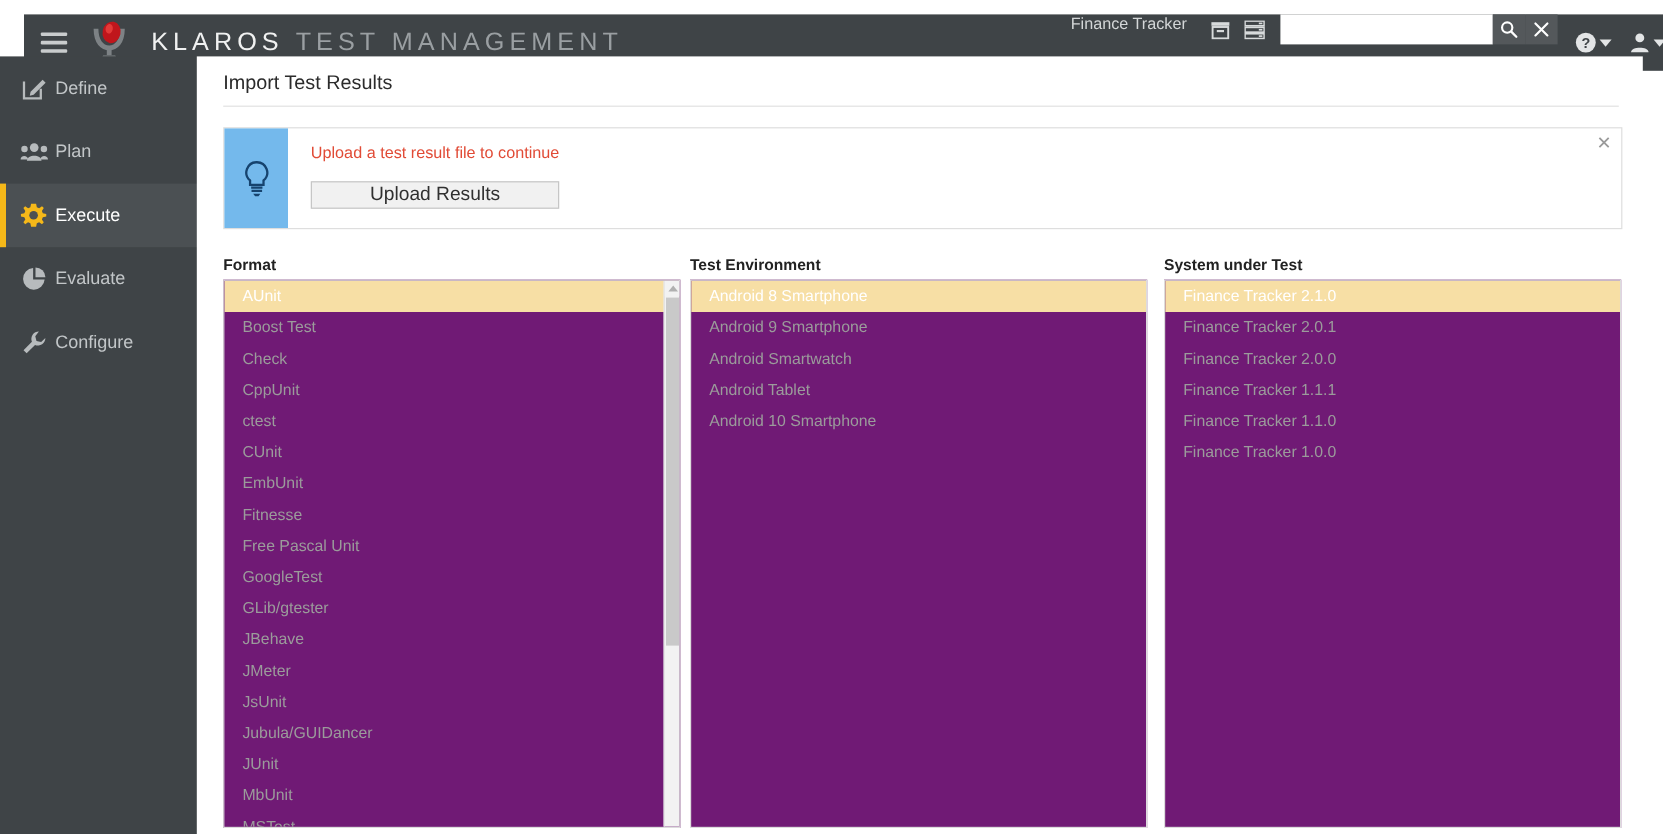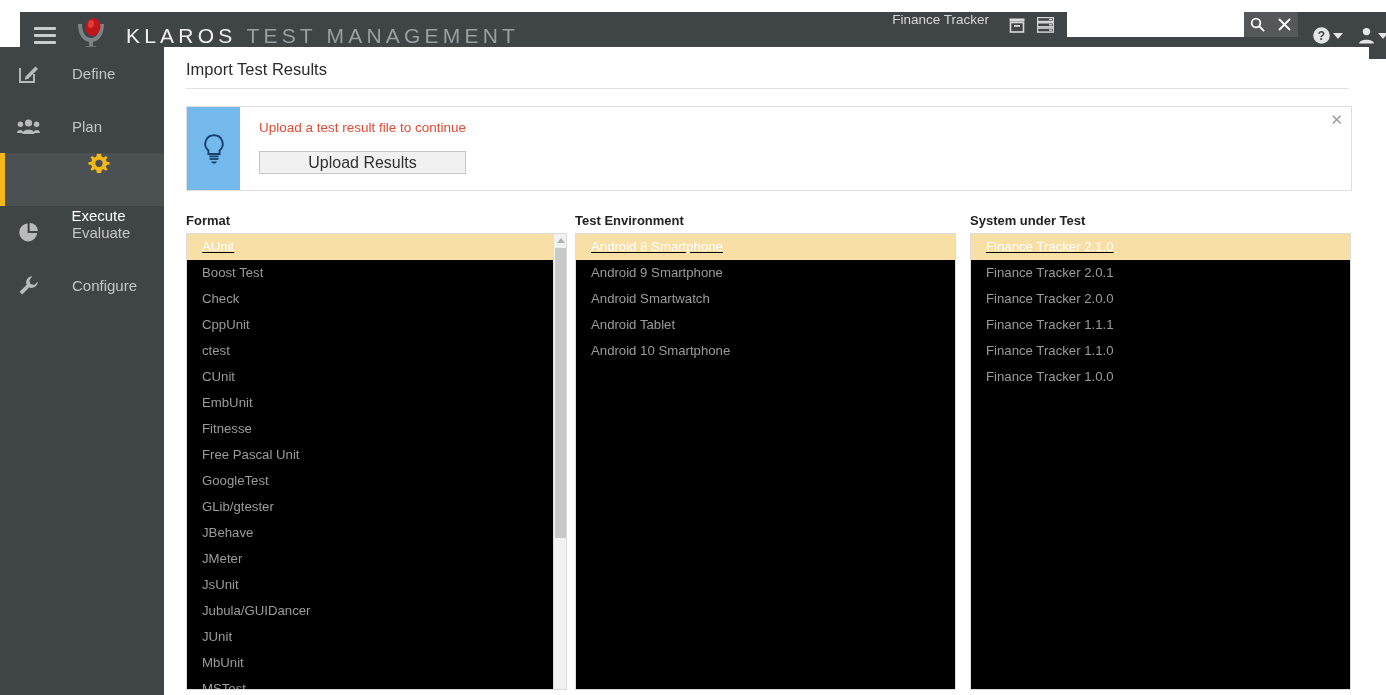--- a/index.html
+++ b/index.html
@@ -60,26 +60,26 @@
 
   
   .sidebar {
     position: absolute; top: 47px; left: 0;
     width: 181px; height: 648px;
     background: #3f4447;
   }
   .navitem {
     position: relative; height: 53px;
     display: flex; align-items: center;
-    padding-left: 16px; gap: 32px;
+    padding-left: 16px; gap: 6px;
     color: #c2c6c8; font-size: 15px;
     cursor: pointer;
   }
   .navitem .nlabel { white-space: nowrap; }
-  .navitem.active { background: #4b5053; color: #ffffff; flex-direction: column; }
+  .navitem.active { background: #4b5053; color: #ffffff; }
   .navitem.active::before {
     content: ""; position: absolute; left: 0; top: 0; bottom: 0; width: 5px; background: #f5b819;
   }
   .navicon { width: 24px; height: 24px; display: flex; align-items: center; justify-content: center; }
 
   
   .content {
     position: absolute; top: 47px; left: 164px;
     width: 1205px; height: 648px;
     background: #ffffff;
@@ -124,23 +124,22 @@
 
   
   .cols { position: absolute; left: 0; top: 166px; width: 1205px; height: 482px; }
   .col { position: absolute; top: 0; }
   .col-label {
     font-size: 13px; font-weight: bold; color: #222; margin-bottom: 5px; display: block;
   }
   .listbox {
     position: relative;
     border: 1px solid #dcdcdc;
-    background: #000000;
+    background: #701a75;
     overflow: hidden;
-    text-decoration: underline;
   }
   .listrow {
     height: 26px; line-height: 26px;
     padding-left: 15px;
     font-size: 13.2px; color: #9b9b9b;
     white-space: nowrap; cursor: pointer;
   }
   .listrow.selected { background: #f7dfa5; color: #ffffff; }
 
   

